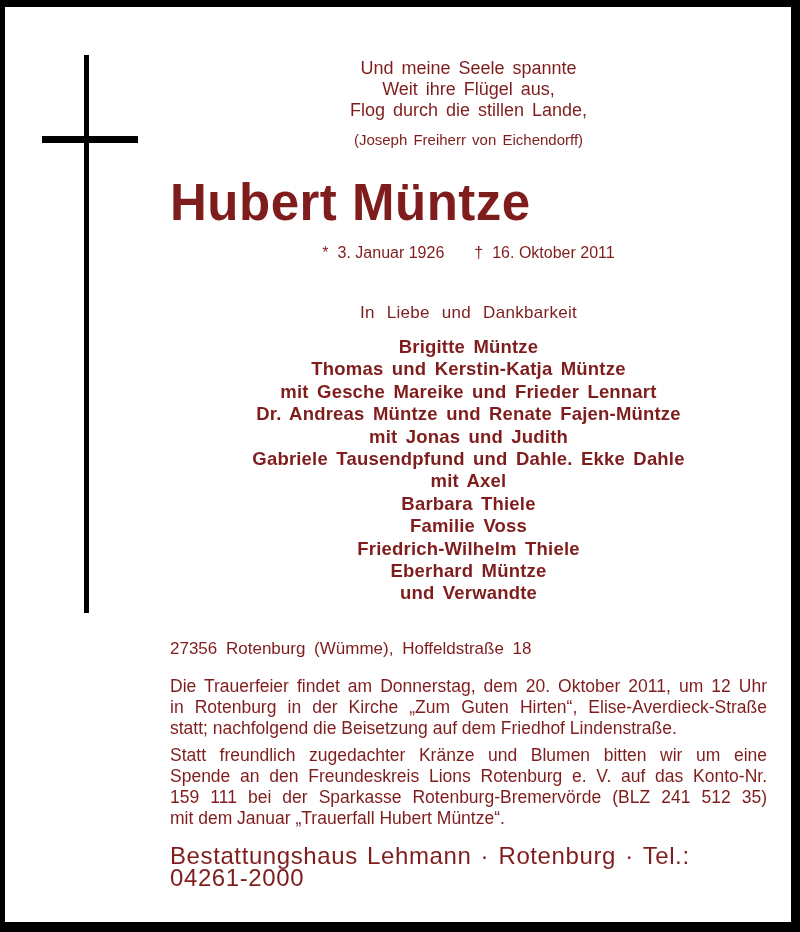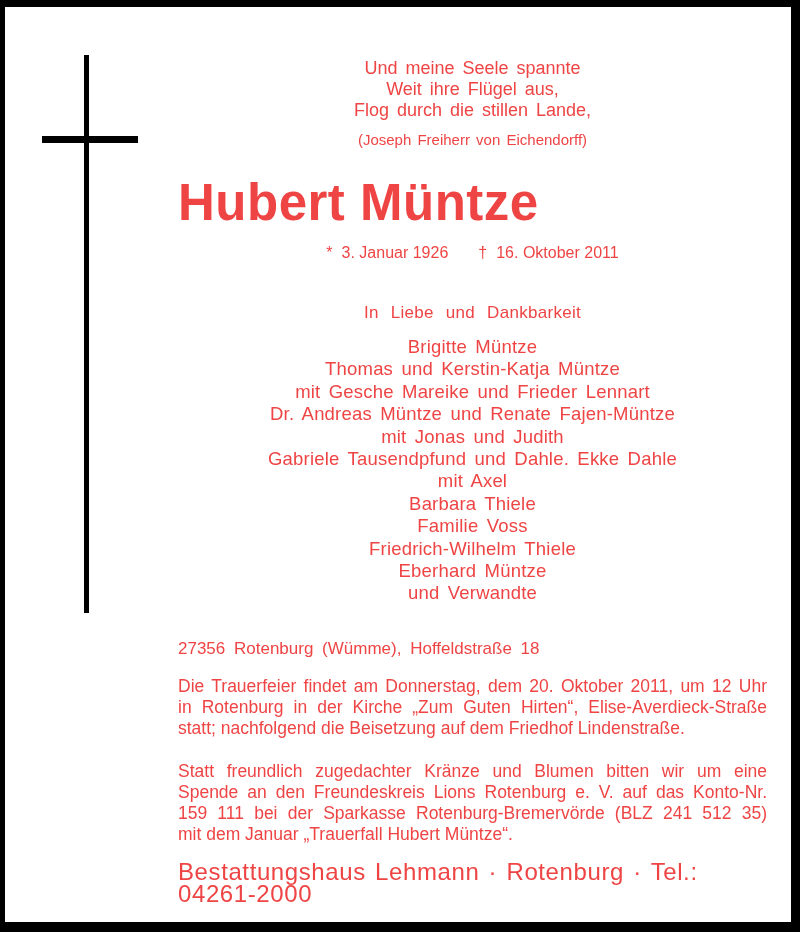--- a/index.html
+++ b/index.html
@@ -10,23 +10,22 @@
   .page {
     position: relative;
     box-sizing: border-box;
     width: 800px;
     height: 932px;
     background: #ffffff;
     border-style: solid;
     border-color: #000000;
     border-width: 7px 9px 10px 5px;
     font-family: "Liberation Sans", sans-serif;
-    color: #ef4444;
+    color: #7f1d1d;
     overflow: hidden;
-    padding-left: 8px;
   }
   
   .cross-v {
     position: absolute;
     left: 79px;
     top: 48px;
     width: 5px;
     height: 558px;
     background: #000000;
   }
@@ -78,38 +77,38 @@
     margin-top: 40px;
     text-align: center;
     font-size: 17px;
     line-height: 20px;
     word-spacing: 7px;
     letter-spacing: 0.3px;
   }
   .mourners {
     margin-top: 13px;
     text-align: center;
-    font-weight: normal;
+    font-weight: bold;
     font-size: 18.5px;
     line-height: 22.4px;
     word-spacing: 3px;
     letter-spacing: 0.2px;
   }
   .address {
     margin-top: 34px;
     font-size: 17px;
     line-height: 20px;
     word-spacing: 4px;
   }
   .para {
     font-size: 17.5px;
     line-height: 21px;
   }
   .para-funeral { margin-top: 17px; }
-  .para-donation { margin-top: 22px; }
+  .para-donation { margin-top: 6px; }
   .para > div {
     text-align: justify;
     text-align-last: justify;
   }
   .para > div.is-last {
     text-align-last: left;
   }
   .funeral-home {
     margin-top: 16px;
     font-size: 24px;

